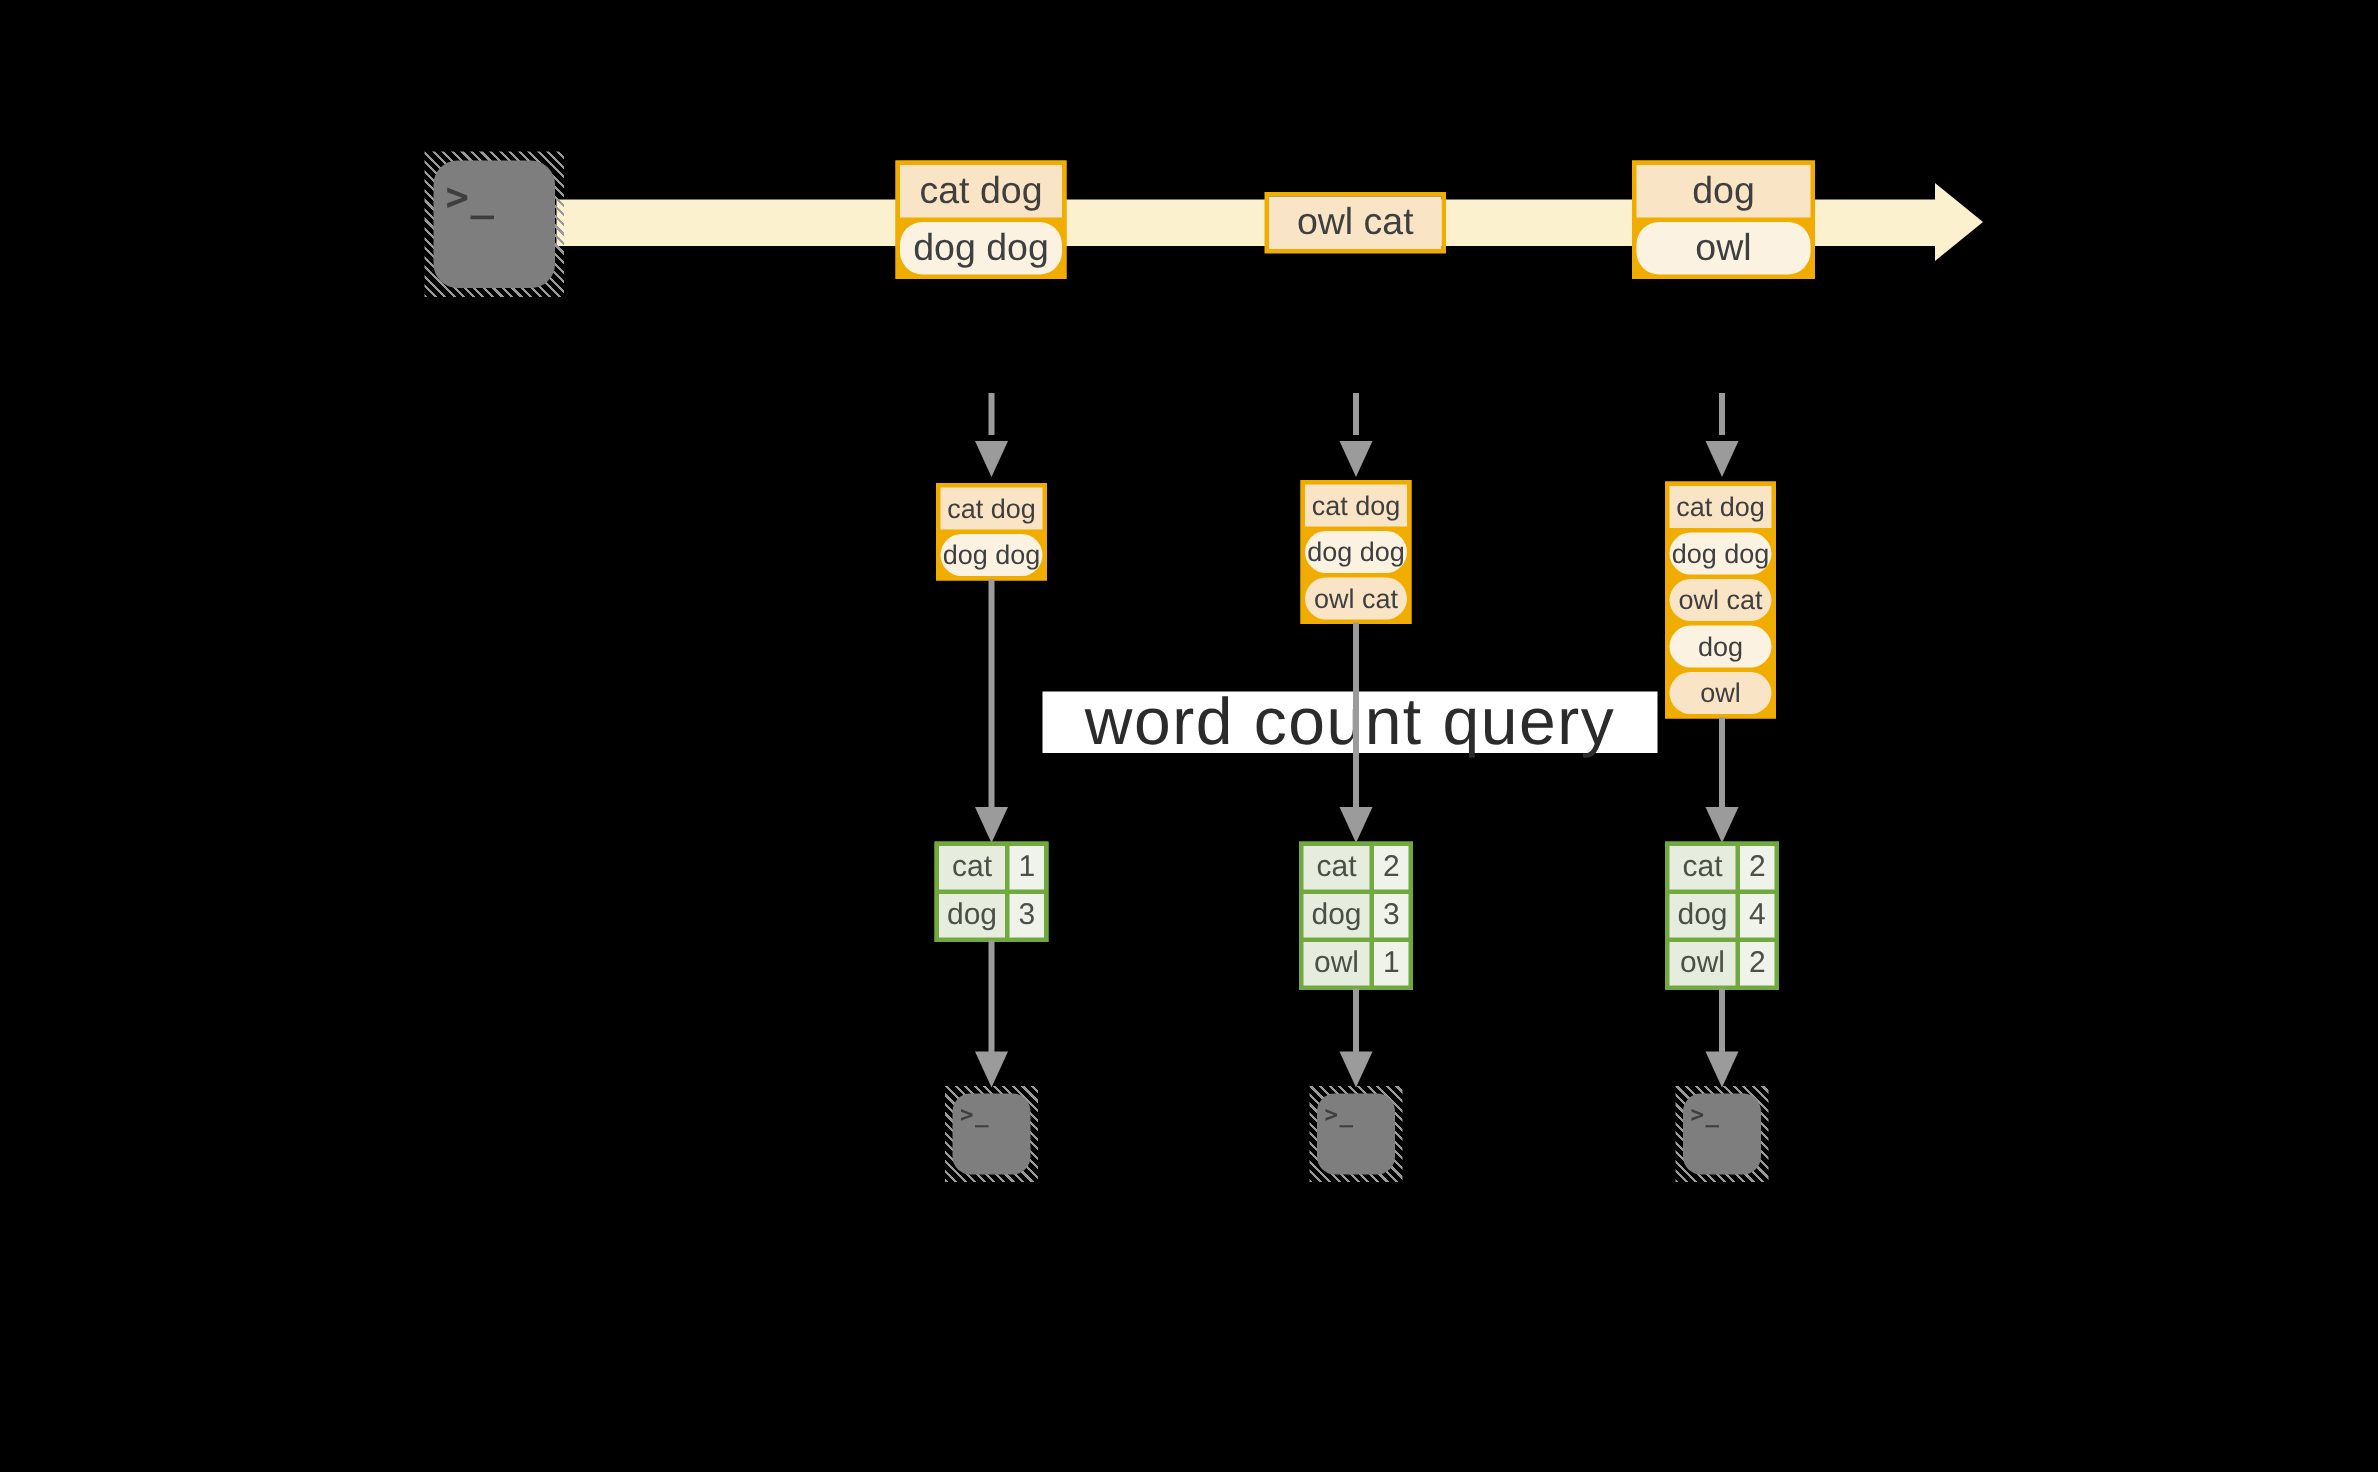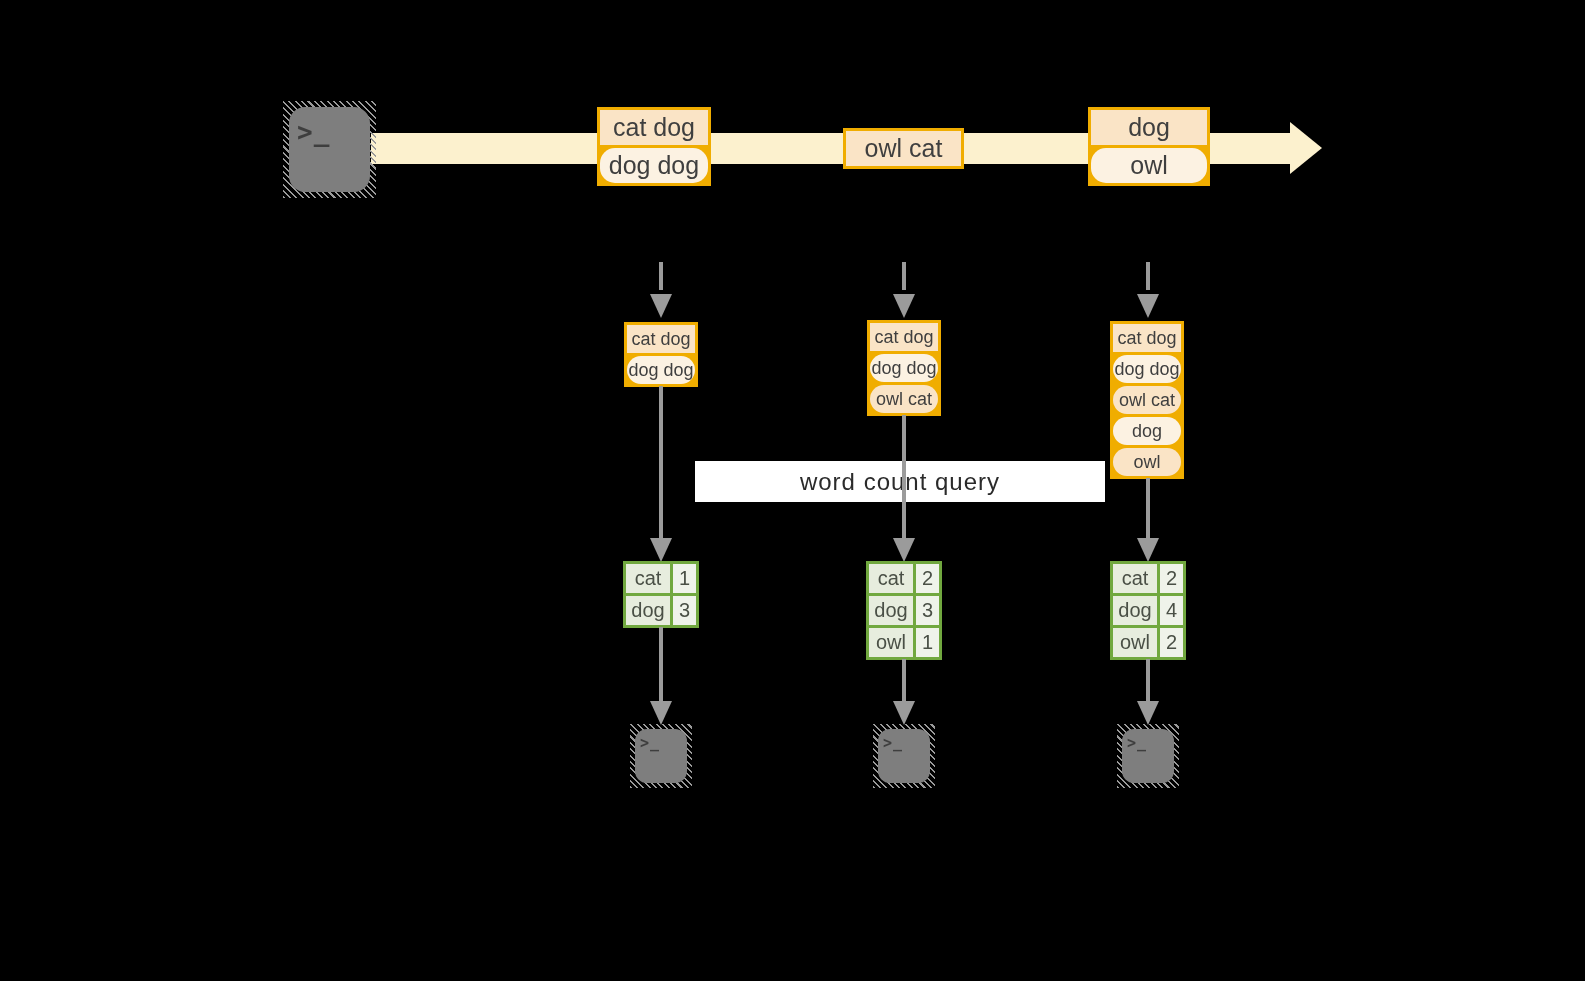--- a/index.html
+++ b/index.html
@@ -27,21 +27,21 @@
   .ebox .ecell + .ecell{margin-top:3px;border-radius:15px;}
   .ebox.top .ecell{height:35px;}
   .mstack .ecell{height:28px;font-size:18px;}
   
   .vline{position:absolute;width:4px;background:#9B9B9B;z-index:2;}
   .tri-down{position:absolute;width:0;height:0;z-index:2;
     border-left:11px solid transparent;border-right:11px solid transparent;border-top:24px solid #9B9B9B;}
   
   .qbox{position:absolute;left:695px;top:461px;width:410px;height:41px;background:#fff;z-index:1;
     display:flex;align-items:center;justify-content:center;}
-  .qbox span{font-size:24px;font-weight:300;color:#2B2B2B;letter-spacing:1px;white-space:nowrap;}
+  .qbox span{font-size:44px;font-weight:300;color:#2B2B2B;letter-spacing:1px;white-space:nowrap;}
   
   .ctable{position:absolute;border:3px solid #71A83F;background:#71A83F;z-index:2;width:76px;}
   .crow{display:flex;}
   .crow + .crow{margin-top:3px;}
   .crow .cword{width:44px;height:29px;background:#E7EDDE;display:flex;align-items:center;justify-content:center;
     font-size:20px;color:#4A5046;}
   .crow .cnum{width:23px;height:29px;background:#EFF3EA;margin-left:3px;display:flex;align-items:center;justify-content:center;
     font-size:20px;color:#4A5046;}
 </style>
 </head>

